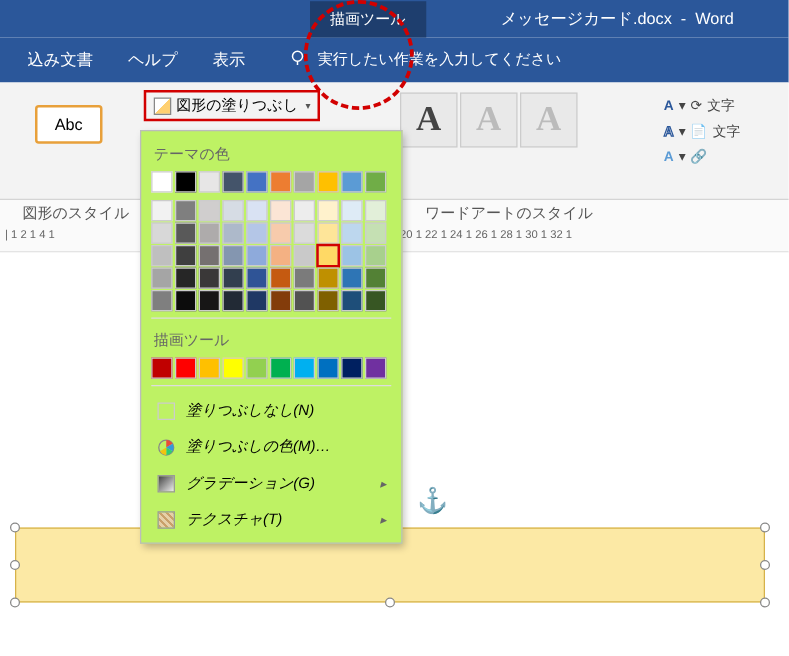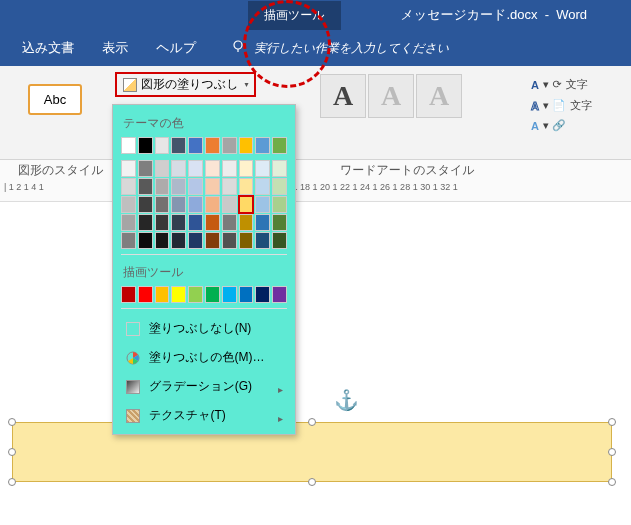--- a/index.html
+++ b/index.html
@@ -5,21 +5,21 @@
   * { margin: 0; padding: 0; box-sizing: border-box; }
   body { font-family: "Yu Gothic UI", "Meiryo", sans-serif; font-size: 12px; background: #fff; width: 631px; height: 525px; overflow: hidden; position: relative; }
   
   .titlebar { background: #2b579a; color: #fff; height: 30px; display: flex; align-items: center; }
   .contextual-tab { background: #1e3e6e; padding: 6px 16px; margin-left: 248px; font-size: 12px; }
   .doc-title { margin-left: 60px; font-size: 13px; }
   
   .ribbon-tabs { background: #2b579a; color: #fff; height: 36px; display: flex; align-items: center; padding-left: 8px; }
   .tab { padding: 9px 14px; cursor: pointer; font-size: 13px; }
   .tab.active { background: #f3f3f3; color: #333; }
-  .tellme { display: flex; align-items: center; margin-left: 20px; font-style: italic; }
+  .tellme { display: flex; align-items: flex-start; margin-left: 20px; }
   .bulb { margin-right: 8px; }
   
   .ribbon-body { background: #f3f3f3; height: 94px; border-bottom: 1px solid #d4d4d4; position: relative; display: flex; }
   
   .shape-styles { width: 110px; padding: 8px 6px; display: flex; flex-direction: column; align-items: center; }
   .abc-box { border: 2px solid #e8a03a; border-radius: 3px; padding: 6px 14px; background: #fff; font-size: 13px; margin-top: 10px; }
   
   .fill-button { position: absolute; left: 115px; top: 6px; border: 2px solid #d20000; padding: 2px 6px; display: flex; align-items: center; background: #f3f3f3; cursor: pointer; z-index: 20; }
   .fill-button .swatch-icon { width: 14px; height: 14px; border: 1px solid #888; margin-right: 4px; display: inline-block; background: linear-gradient(135deg,#fff 50%,#ffd070 50%); }
   .fill-button .dd-arrow { margin-left: 6px; font-size: 8px; color: #555; }
@@ -30,27 +30,27 @@
   
   .right-buttons { position: absolute; left: 525px; top: 8px; width: 100px; }
   .rbtn { padding: 3px 6px; font-size: 11px; color: #444; display: flex; align-items: center; gap: 4px; }
   
   .ruler-row { background: #fafafa; height: 42px; position: relative; border-bottom: 1px solid #ddd; }
   .group-label-left { position: absolute; left: 18px; top: 2px; font-size: 12px; color: #555; }
   .group-label-mid { position: absolute; left: 340px; top: 2px; font-size: 12px; color: #555; }
   .ruler { position: absolute; top: 22px; left: 0; right: 0; height: 18px; font-size: 9px; color: #666; letter-spacing: 0; white-space: nowrap; display: flex; }
   .ruler span { display: inline-block; width: 26px; text-align: center; }
   
-  .dropdown { position: absolute; left: 112px; top: 104px; width: 184px; background: #5eead4; border: 1px solid #bcbcbc; box-shadow: 2px 3px 6px rgba(0,0,0,0.25); z-index: 30; padding: 6px 8px 4px 8px; }
+  .dropdown { position: absolute; left: 112px; top: 104px; width: 210px; background: #bef264; border: 1px solid #bcbcbc; box-shadow: 2px 3px 6px rgba(0,0,0,0.25); z-index: 30; padding: 6px 8px 4px 8px; }
   .dd-section-title { font-size: 12px; color: #666; padding: 4px 2px; }
   .swatch-row { display: flex; gap: 2px; margin: 1px 0; }
   .sw { width: 17px; height: 17px; border: 1px solid #ccc; cursor: pointer; }
   .sw.sel { outline: 2px solid #d20000; outline-offset: -1px; }
   .divider { border-top: 1px solid #ddd; margin: 5px 0; }
-  .dd-item { display: flex; align-items: flex-end; gap: 8px; padding: 6px 4px; font-size: 12px; cursor: pointer; }
+  .dd-item { display: flex; align-items: center; gap: 8px; padding: 6px 4px; font-size: 12px; cursor: pointer; font-style: italic; }
   .dd-icon { width: 16px; height: 16px; display: inline-flex; align-items: center; justify-content: center; }
   .arrow-r { margin-left: auto; font-size: 10px; color: #666; }
   
   .doc-area { position: absolute; top: 202px; left: 0; right: 0; bottom: 0; background: #fff; }
   .shape-box { position: absolute; left: 12px; top: 220px; width: 600px; height: 60px; background: #fce9a5; border: 1px solid #d6b24a; }
   .handle { position: absolute; width: 8px; height: 8px; background: #fff; border: 1px solid #888; border-radius: 50%; }
   
   .red-circle { position: absolute; left: 243px; top: 0px; width: 88px; height: 88px; border: 3px dashed #d20000; border-radius: 50%; z-index: 40; pointer-events: none; }
 </style>
 </head>
@@ -60,22 +60,22 @@
   <div class="contextual-tab">描画ツール</div>
   <div class="doc-title">
     <span>メッセージカード.docx</span> &nbsp;-&nbsp; <span>Word</span>
   </div>
 </div>
 
 <div class="red-circle"></div>
 
 <div class="ribbon-tabs">
   <div class="tab">込み文書</div>
+  <div class="tab">ヘルプ</div>
   <div class="tab">表示</div>
-  <div class="tab">ヘルプ</div>
   <div class="tellme">
     <span class="bulb">
       <svg width="16" height="16" viewBox="0 0 16 16">
           <circle cx="8" cy="6" r="4" fill="none" stroke="#fff" stroke-width="1.2"></circle>
           <line x1="8" y1="10" x2="8" y2="13" stroke="#fff" stroke-width="1.2"></line>
         </svg>
     </span>
     <span>実行したい作業を入力してください</span>
   </div>
 </div>

